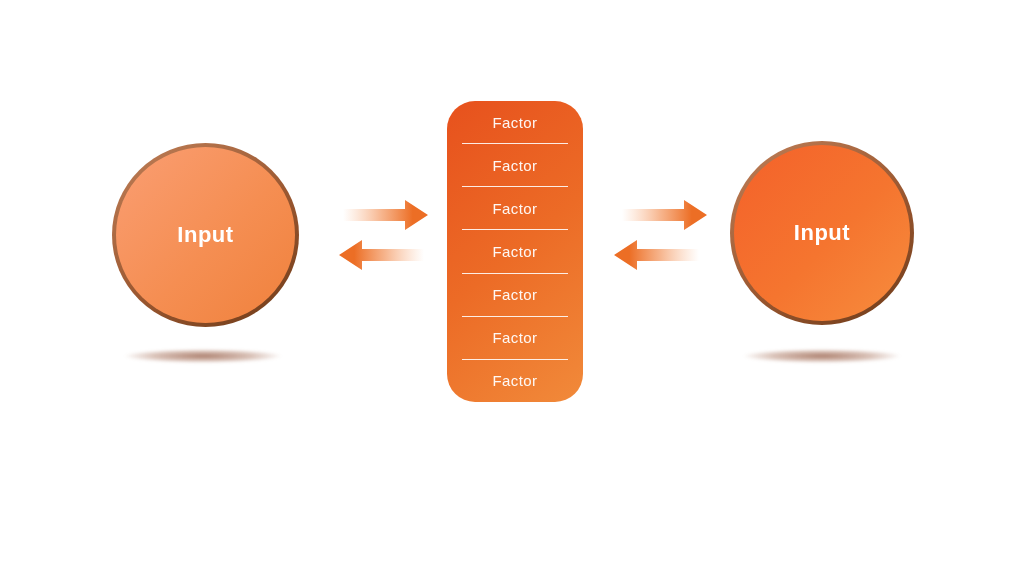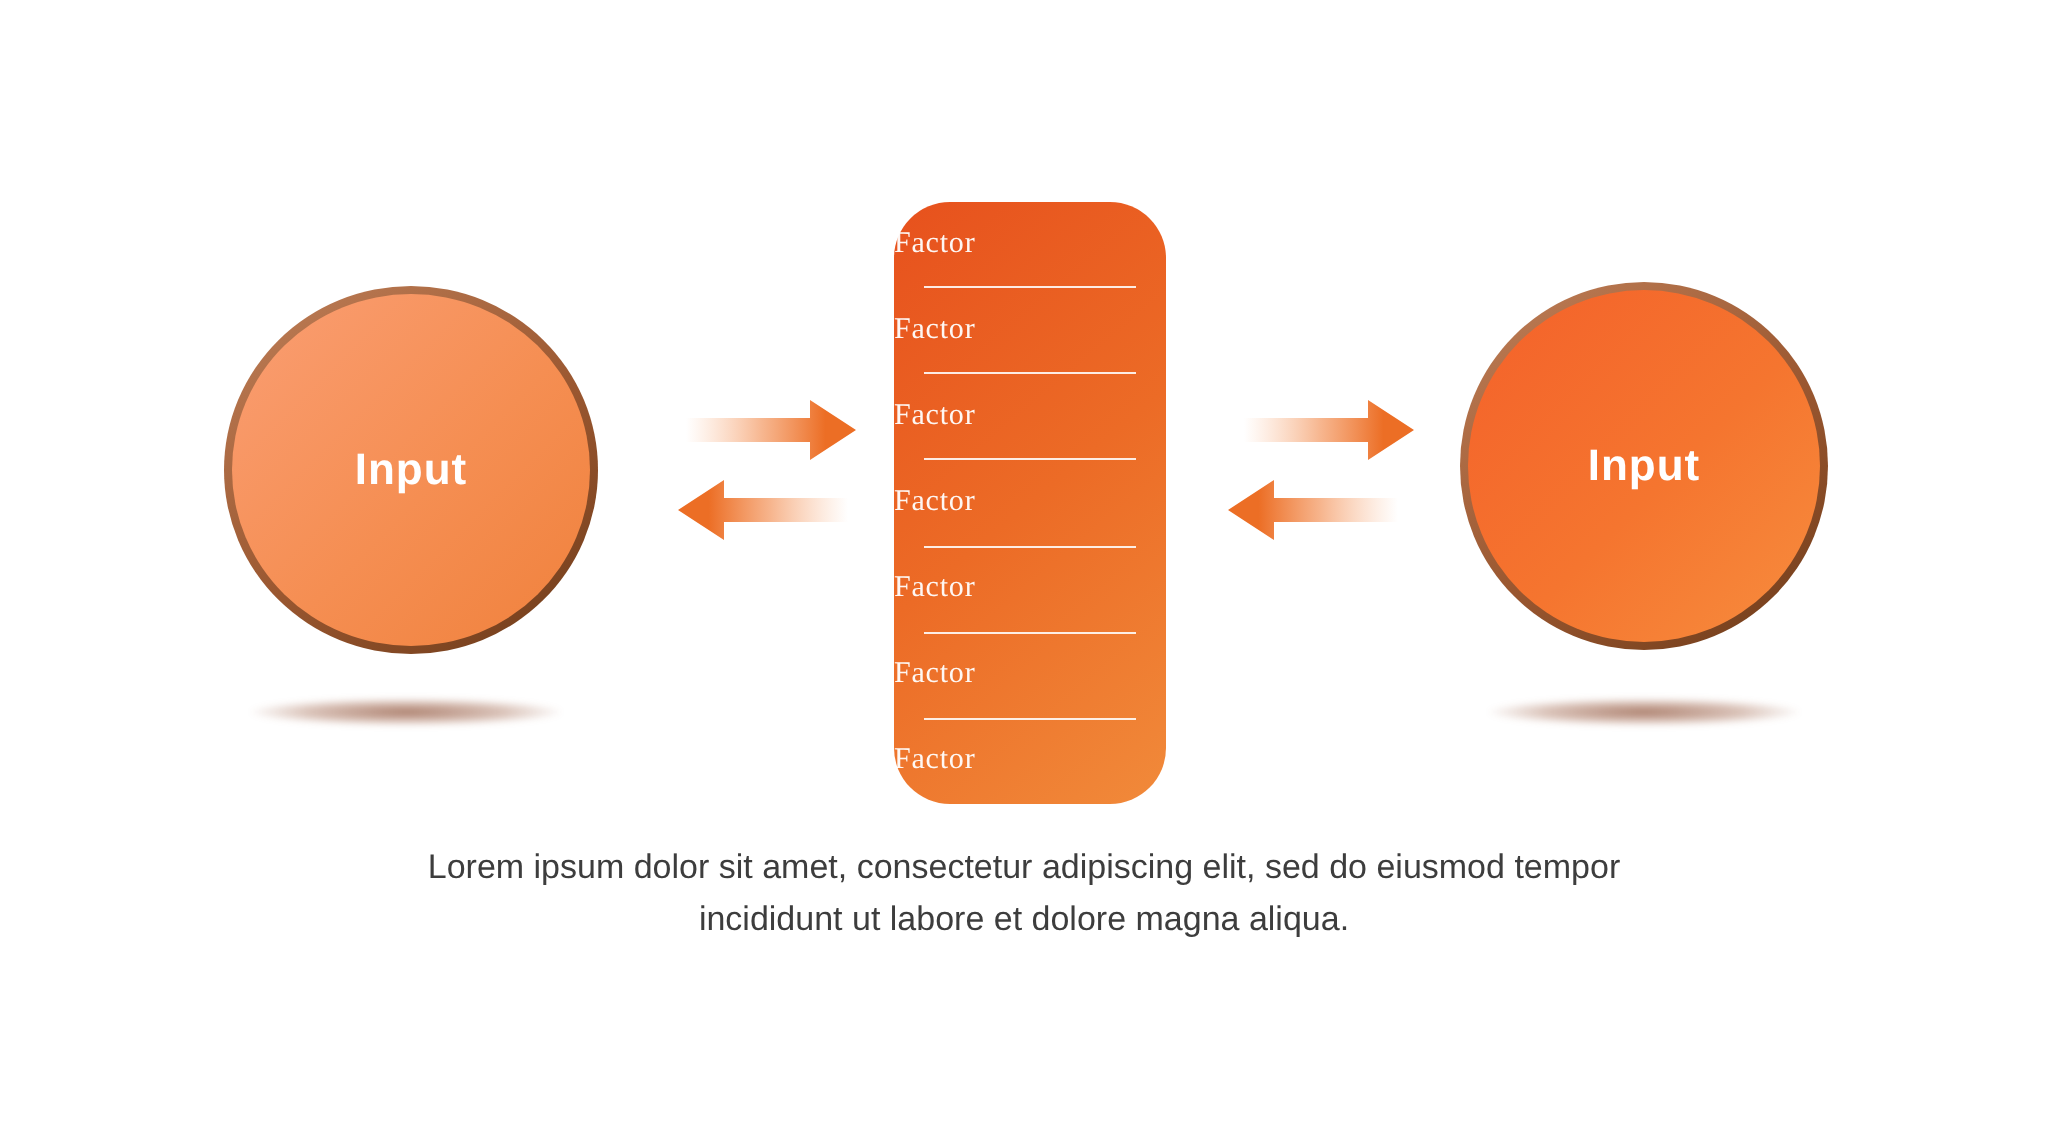--- a/index.html
+++ b/index.html
@@ -54,21 +54,21 @@
     position: absolute;
     left: 447px; top: 101px;
     width: 136px; height: 301px;
     border-radius: 28px;
     background: linear-gradient(140deg, #e7511d 0%, #ec6b26 50%, #f18a3a 100%);
     display: flex; flex-direction: column;
     justify-content: space-evenly;
   }
   .factor-row {
     flex: 1 1 auto;
-    display: flex; align-items: center; justify-content: flex-start; font-family: Liberation Serif, serif;
+    display: flex; align-items: center; justify-content: center;
   }
   .factor-label {
     color: rgba(255,255,255,0.95);
     font-size: 15px;
     font-weight: 400;
     letter-spacing: 0.4px;
   }
   .factor-divider {
     height: 1px;
     margin: 0 15px;
@@ -164,18 +164,14 @@
     <polygon points="0,9 62,9 62,0 85,15 62,30 62,21 0,21" fill="url(#arrowGrad)"></polygon>
   </svg>
 
   <div class="circle-outer right">
     <div class="circle-inner right">
       <span class="circle-label">Input</span>
     </div>
   </div>
   <div class="ground-shadow right"></div>
 
-  <div class="caption">
-    <span>Lorem ipsum dolor sit amet, consectetur adipiscing elit, sed do eiusmod tempor</span>
-    <span>incididunt ut labore et dolore magna aliqua.</span>
-  </div>
 
 </div>
 
 </body></html>

